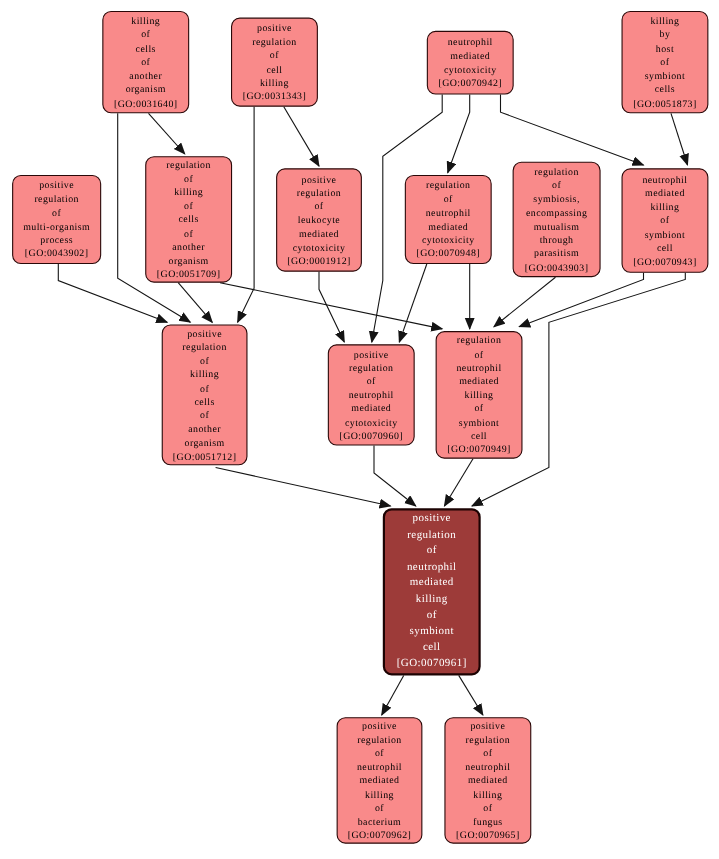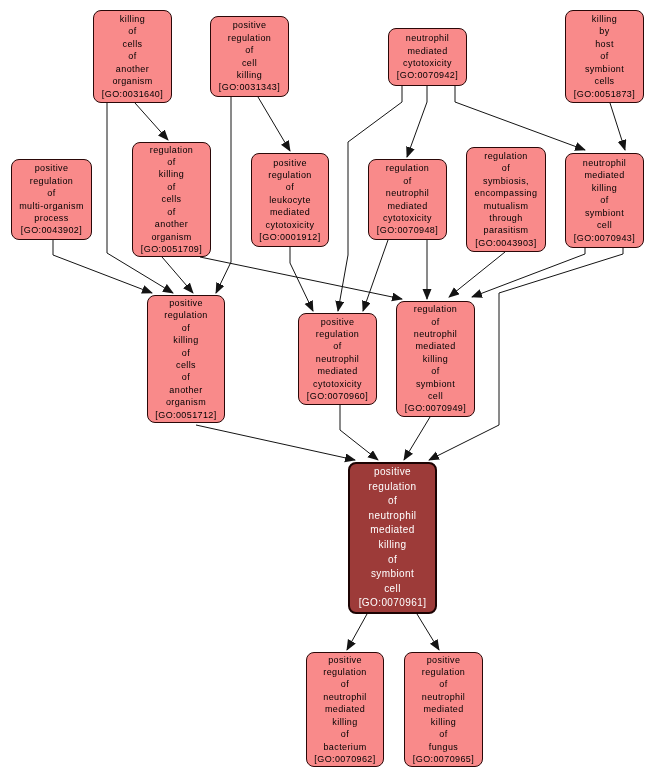--- a/index.html
+++ b/index.html
@@ -6,21 +6,21 @@
     margin: 0;
     padding: 0;
     background: #ffffff;
   }
   #canvas {
     position: relative;
     width: 654px;
     height: 781px;
     background: #ffffff;
     overflow: hidden;
-    font-family: Liberation Sans, sans-serif;
+    font-family: Liberation Serif, serif;
   }
   #edge-layer {
     position: absolute;
     left: 0;
     top: 0;
     width: 654px;
     height: 781px;
     z-index: 1;
   }
   .go-node {

